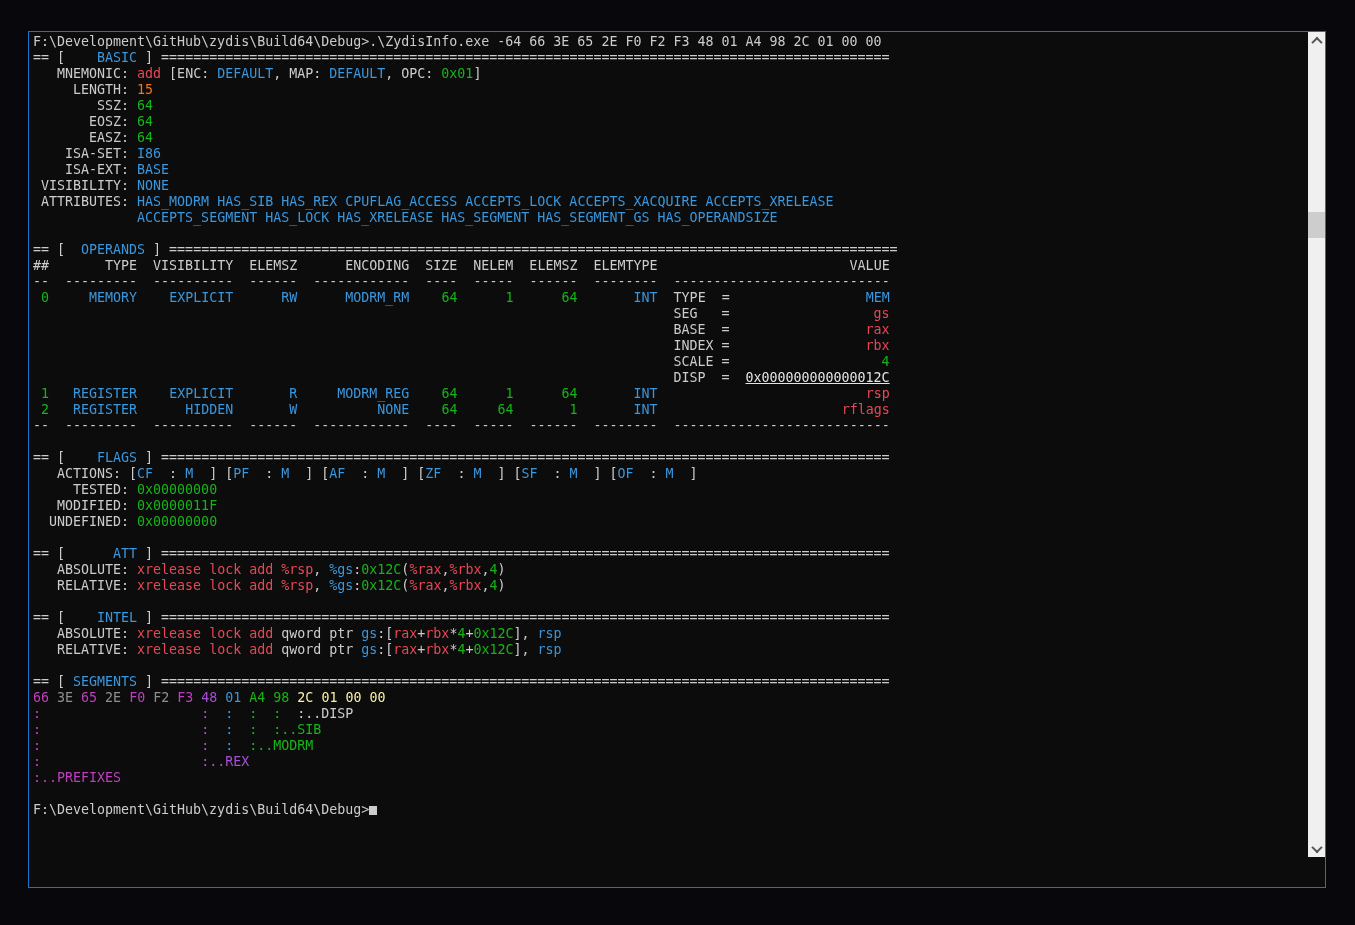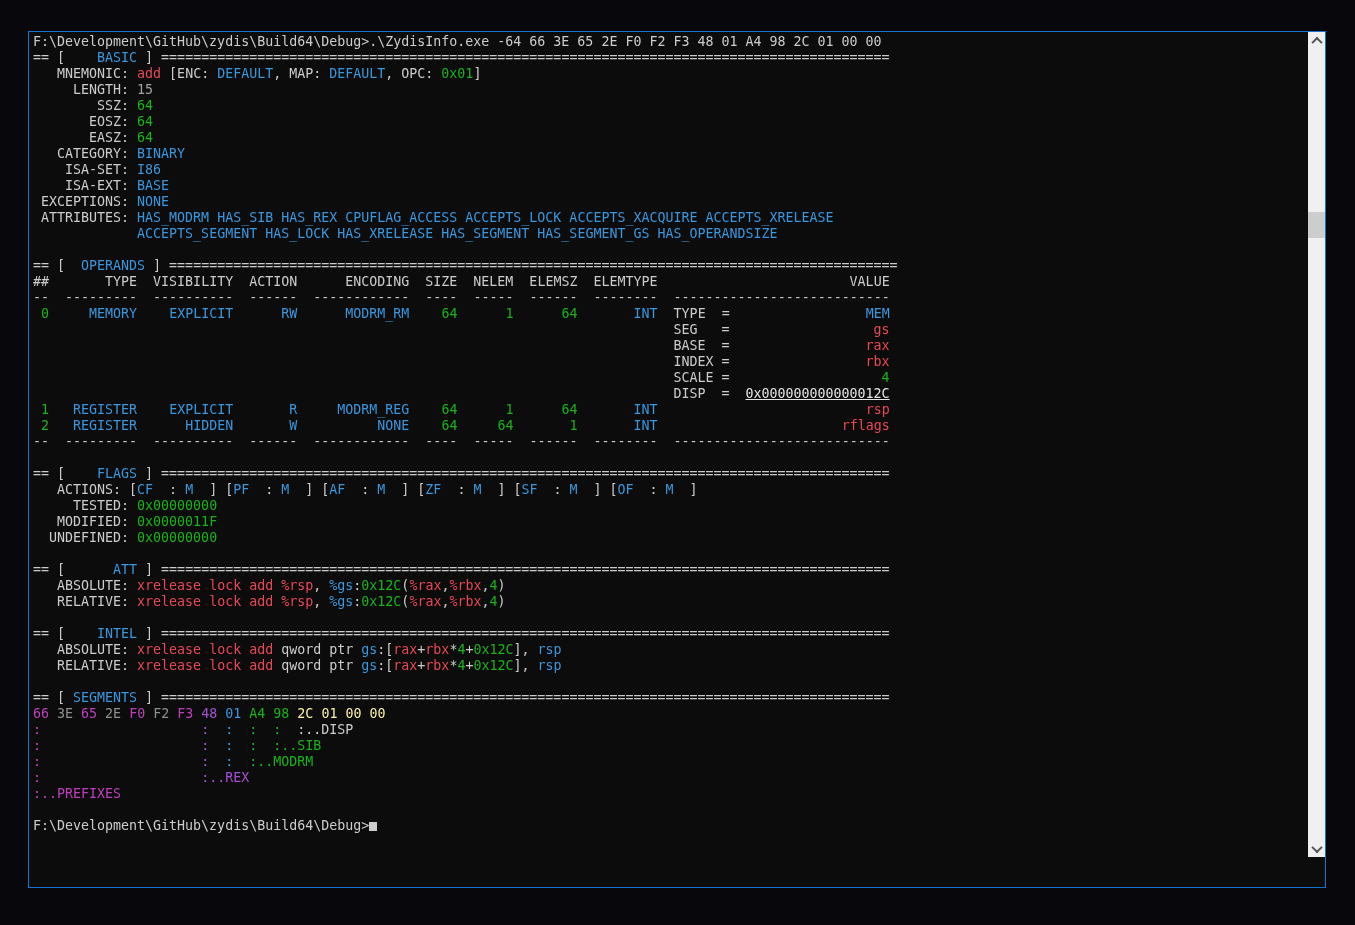--- a/index.html
+++ b/index.html
@@ -80,33 +80,32 @@
 </style>
 </head>
 <body>
 
 <div class="window">
   <div class="console">
     <div class="output">
         <div class="line"><span style="color: rgb(204, 204, 204);">F:\Development\GitHub\zydis\Build64\Debug&gt;.\ZydisInfo.exe -64 66 3E 65 2E F0 F2 F3 48 01 A4 98 2C 01 00 00</span></div>
         <div class="line"><span style="color: rgb(204, 204, 204);">== [ </span><span style="color: rgb(58, 150, 221);">   BASIC</span><span style="color: rgb(204, 204, 204);"> ] </span><span style="color: rgb(204, 204, 204);">===========================================================================================</span></div>
         <div class="line"><span style="color: rgb(204, 204, 204);">   MNEMONIC: </span><span style="color: rgb(231, 72, 86);">add</span><span style="color: rgb(204, 204, 204);"> [ENC: </span><span style="color: rgb(58, 150, 221);">DEFAULT</span><span style="color: rgb(204, 204, 204);">, MAP: </span><span style="color: rgb(58, 150, 221);">DEFAULT</span><span style="color: rgb(204, 204, 204);">, OPC: </span><span style="color: rgb(23, 180, 23);">0x01</span><span style="color: rgb(204, 204, 204);">]</span></div>
-        <div class="line"><span style="color: rgb(204, 204, 204);">     LENGTH: </span><span style="color: #a3a3a3;">15</span></div>
+        <div class="line"><span style="color: rgb(204, 204, 204);">     LENGTH: </span><span style="color: #f97316;">15</span></div>
         <div class="line"><span style="color: rgb(204, 204, 204);">        SSZ: </span><span style="color: rgb(23, 180, 23);">64</span></div>
         <div class="line"><span style="color: rgb(204, 204, 204);">       EOSZ: </span><span style="color: rgb(23, 180, 23);">64</span></div>
         <div class="line"><span style="color: rgb(204, 204, 204);">       EASZ: </span><span style="color: rgb(23, 180, 23);">64</span></div>
-        <div class="line"><span style="color: rgb(204, 204, 204);">   CATEGORY: </span><span style="color: rgb(58, 150, 221);">BINARY</span></div>
         <div class="line"><span style="color: rgb(204, 204, 204);">    ISA-SET: </span><span style="color: rgb(58, 150, 221);">I86</span></div>
         <div class="line"><span style="color: rgb(204, 204, 204);">    ISA-EXT: </span><span style="color: rgb(58, 150, 221);">BASE</span></div>
-        <div class="line"><span style="color: rgb(204, 204, 204);"> EXCEPTIONS: </span><span style="color: rgb(58, 150, 221);">NONE</span></div>
+        <div class="line"><span style="color: rgb(204, 204, 204);"> VISIBILITY: </span><span style="color: rgb(58, 150, 221);">NONE</span></div>
         <div class="line"><span style="color: rgb(204, 204, 204);"> ATTRIBUTES: </span><span style="color: rgb(58, 150, 221);">HAS_MODRM HAS_SIB HAS_REX CPUFLAG_ACCESS ACCEPTS_LOCK ACCEPTS_XACQUIRE ACCEPTS_XRELEASE</span></div>
         <div class="line">             <span style="color: rgb(58, 150, 221);">ACCEPTS_SEGMENT HAS_LOCK HAS_XRELEASE HAS_SEGMENT HAS_SEGMENT_GS HAS_OPERANDSIZE</span></div>
         <div class="line"></div>
         <div class="line"><span style="color: rgb(204, 204, 204);">== [ </span><span style="color: rgb(58, 150, 221); margin-left: 8px;">OPERANDS</span><span style="color: rgb(204, 204, 204);"> ] </span><span style="color: rgb(204, 204, 204);">===========================================================================================</span></div>
-        <div class="line"><span style="color: rgb(204, 204, 204);">##</span>       <span style="color: rgb(204, 204, 204);">TYPE  VISIBILITY  ACTION</span>      <span style="color: rgb(204, 204, 204);">ENCODING  SIZE  NELEM  ELEMSZ  ELEMTYPE</span>                        <span style="color: rgb(204, 204, 204);">VALUE</span></div>
+        <div class="line"><span style="color: rgb(204, 204, 204);">##</span>       <span style="color: rgb(204, 204, 204);">TYPE  VISIBILITY  ELEMSZ</span>      <span style="color: rgb(204, 204, 204);">ENCODING  SIZE  NELEM  ELEMSZ  ELEMTYPE</span>                        <span style="color: rgb(204, 204, 204);">VALUE</span></div>
         <div class="line"><span style="color: rgb(204, 204, 204);">--</span>  <span style="color: rgb(204, 204, 204);">---------</span>  <span style="color: rgb(204, 204, 204);">----------</span>  <span style="color: rgb(204, 204, 204);">------</span>  <span style="color: rgb(204, 204, 204);">------------</span>  <span style="color: rgb(204, 204, 204);">----</span>  <span style="color: rgb(204, 204, 204);">-----</span>  <span style="color: rgb(204, 204, 204);">------</span>  <span style="color: rgb(204, 204, 204);">--------</span>  <span style="color: rgb(204, 204, 204);">---------------------------</span></div>
         <div class="line"> <span style="color: rgb(23, 180, 23);">0</span>     <span style="color: rgb(58, 150, 221);">MEMORY</span>    <span style="color: rgb(58, 150, 221);">EXPLICIT</span>      <span style="color: rgb(58, 150, 221);">RW</span>      <span style="color: rgb(58, 150, 221);">MODRM_RM</span>    <span style="color: rgb(23, 180, 23);">64</span>      <span style="color: rgb(23, 180, 23);">1</span>      <span style="color: rgb(23, 180, 23);">64</span>       <span style="color: rgb(58, 150, 221);">INT</span>  <span style="color: rgb(204, 204, 204);">TYPE  =</span>                 <span style="color: rgb(58, 150, 221);">MEM</span></div>
         <div class="line">                                                                                <span style="color: rgb(204, 204, 204);">SEG   =</span>                  <span style="color: rgb(231, 72, 86);">gs</span></div>
         <div class="line">                                                                                <span style="color: rgb(204, 204, 204);">BASE  =</span>                 <span style="color: rgb(231, 72, 86);">rax</span></div>
         <div class="line">                                                                                <span style="color: rgb(204, 204, 204);">INDEX =</span>                 <span style="color: rgb(231, 72, 86);">rbx</span></div>
         <div class="line">                                                                                <span style="color: rgb(204, 204, 204);">SCALE =</span>                   <span style="color: rgb(23, 180, 23);">4</span></div>
         <div class="line">                                                                                <span style="color: rgb(204, 204, 204);">DISP  =</span>  <span style="color: #e5e5e5; text-decoration: underline;">0x000000000000012C</span></div>
         <div class="line"> <span style="color: rgb(23, 180, 23);">1</span>   <span style="color: rgb(58, 150, 221);">REGISTER</span>    <span style="color: rgb(58, 150, 221);">EXPLICIT</span>       <span style="color: rgb(58, 150, 221);">R</span>     <span style="color: rgb(58, 150, 221);">MODRM_REG</span>    <span style="color: rgb(23, 180, 23);">64</span>      <span style="color: rgb(23, 180, 23);">1</span>      <span style="color: rgb(23, 180, 23);">64</span>       <span style="color: rgb(58, 150, 221);">INT</span>                          <span style="color: rgb(231, 72, 86);">rsp</span></div>
         <div class="line"> <span style="color: rgb(23, 180, 23);">2</span>   <span style="color: rgb(58, 150, 221);">REGISTER</span>      <span style="color: rgb(58, 150, 221);">HIDDEN</span>       <span style="color: rgb(58, 150, 221);">W</span>          <span style="color: rgb(58, 150, 221);">NONE</span>    <span style="color: rgb(23, 180, 23);">64</span>     <span style="color: rgb(23, 180, 23);">64</span>       <span style="color: rgb(23, 180, 23);">1</span>       <span style="color: rgb(58, 150, 221);">INT</span>                       <span style="color: rgb(231, 72, 86);">rflags</span></div>
         <div class="line"><span style="color: rgb(204, 204, 204);">--</span>  <span style="color: rgb(204, 204, 204);">---------</span>  <span style="color: rgb(204, 204, 204);">----------</span>  <span style="color: rgb(204, 204, 204);">------</span>  <span style="color: rgb(204, 204, 204);">------------</span>  <span style="color: rgb(204, 204, 204);">----</span>  <span style="color: rgb(204, 204, 204);">-----</span>  <span style="color: rgb(204, 204, 204);">------</span>  <span style="color: rgb(204, 204, 204);">--------</span>  <span style="color: rgb(204, 204, 204);">---------------------------</span></div>

